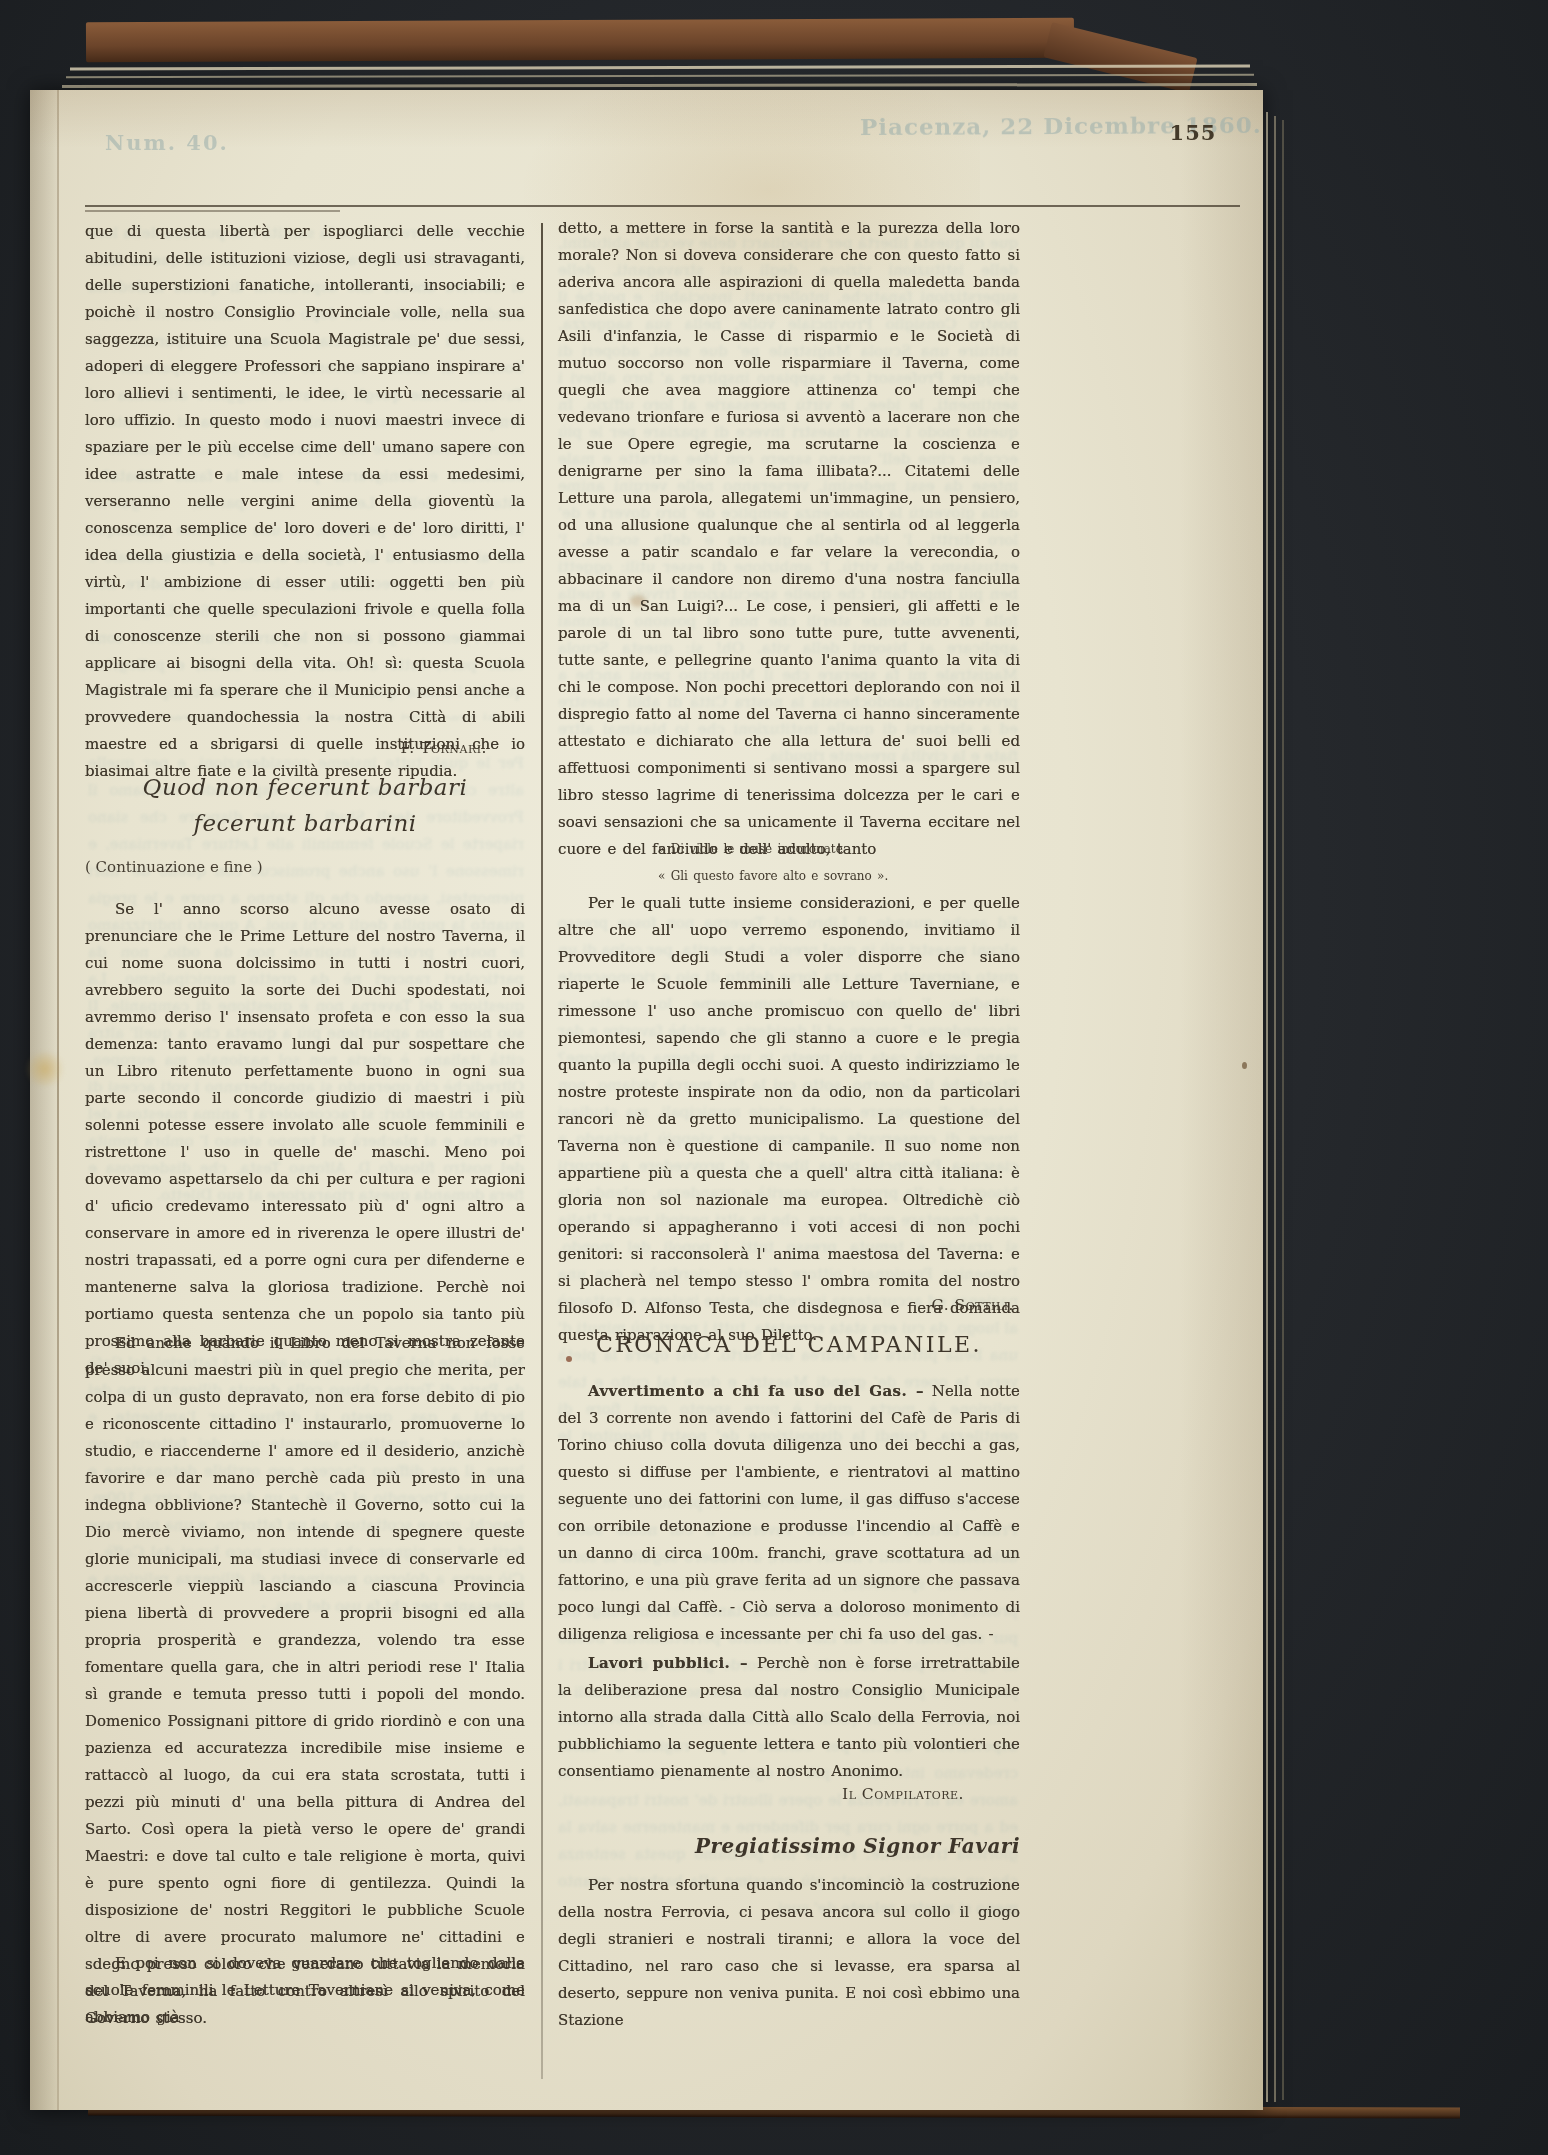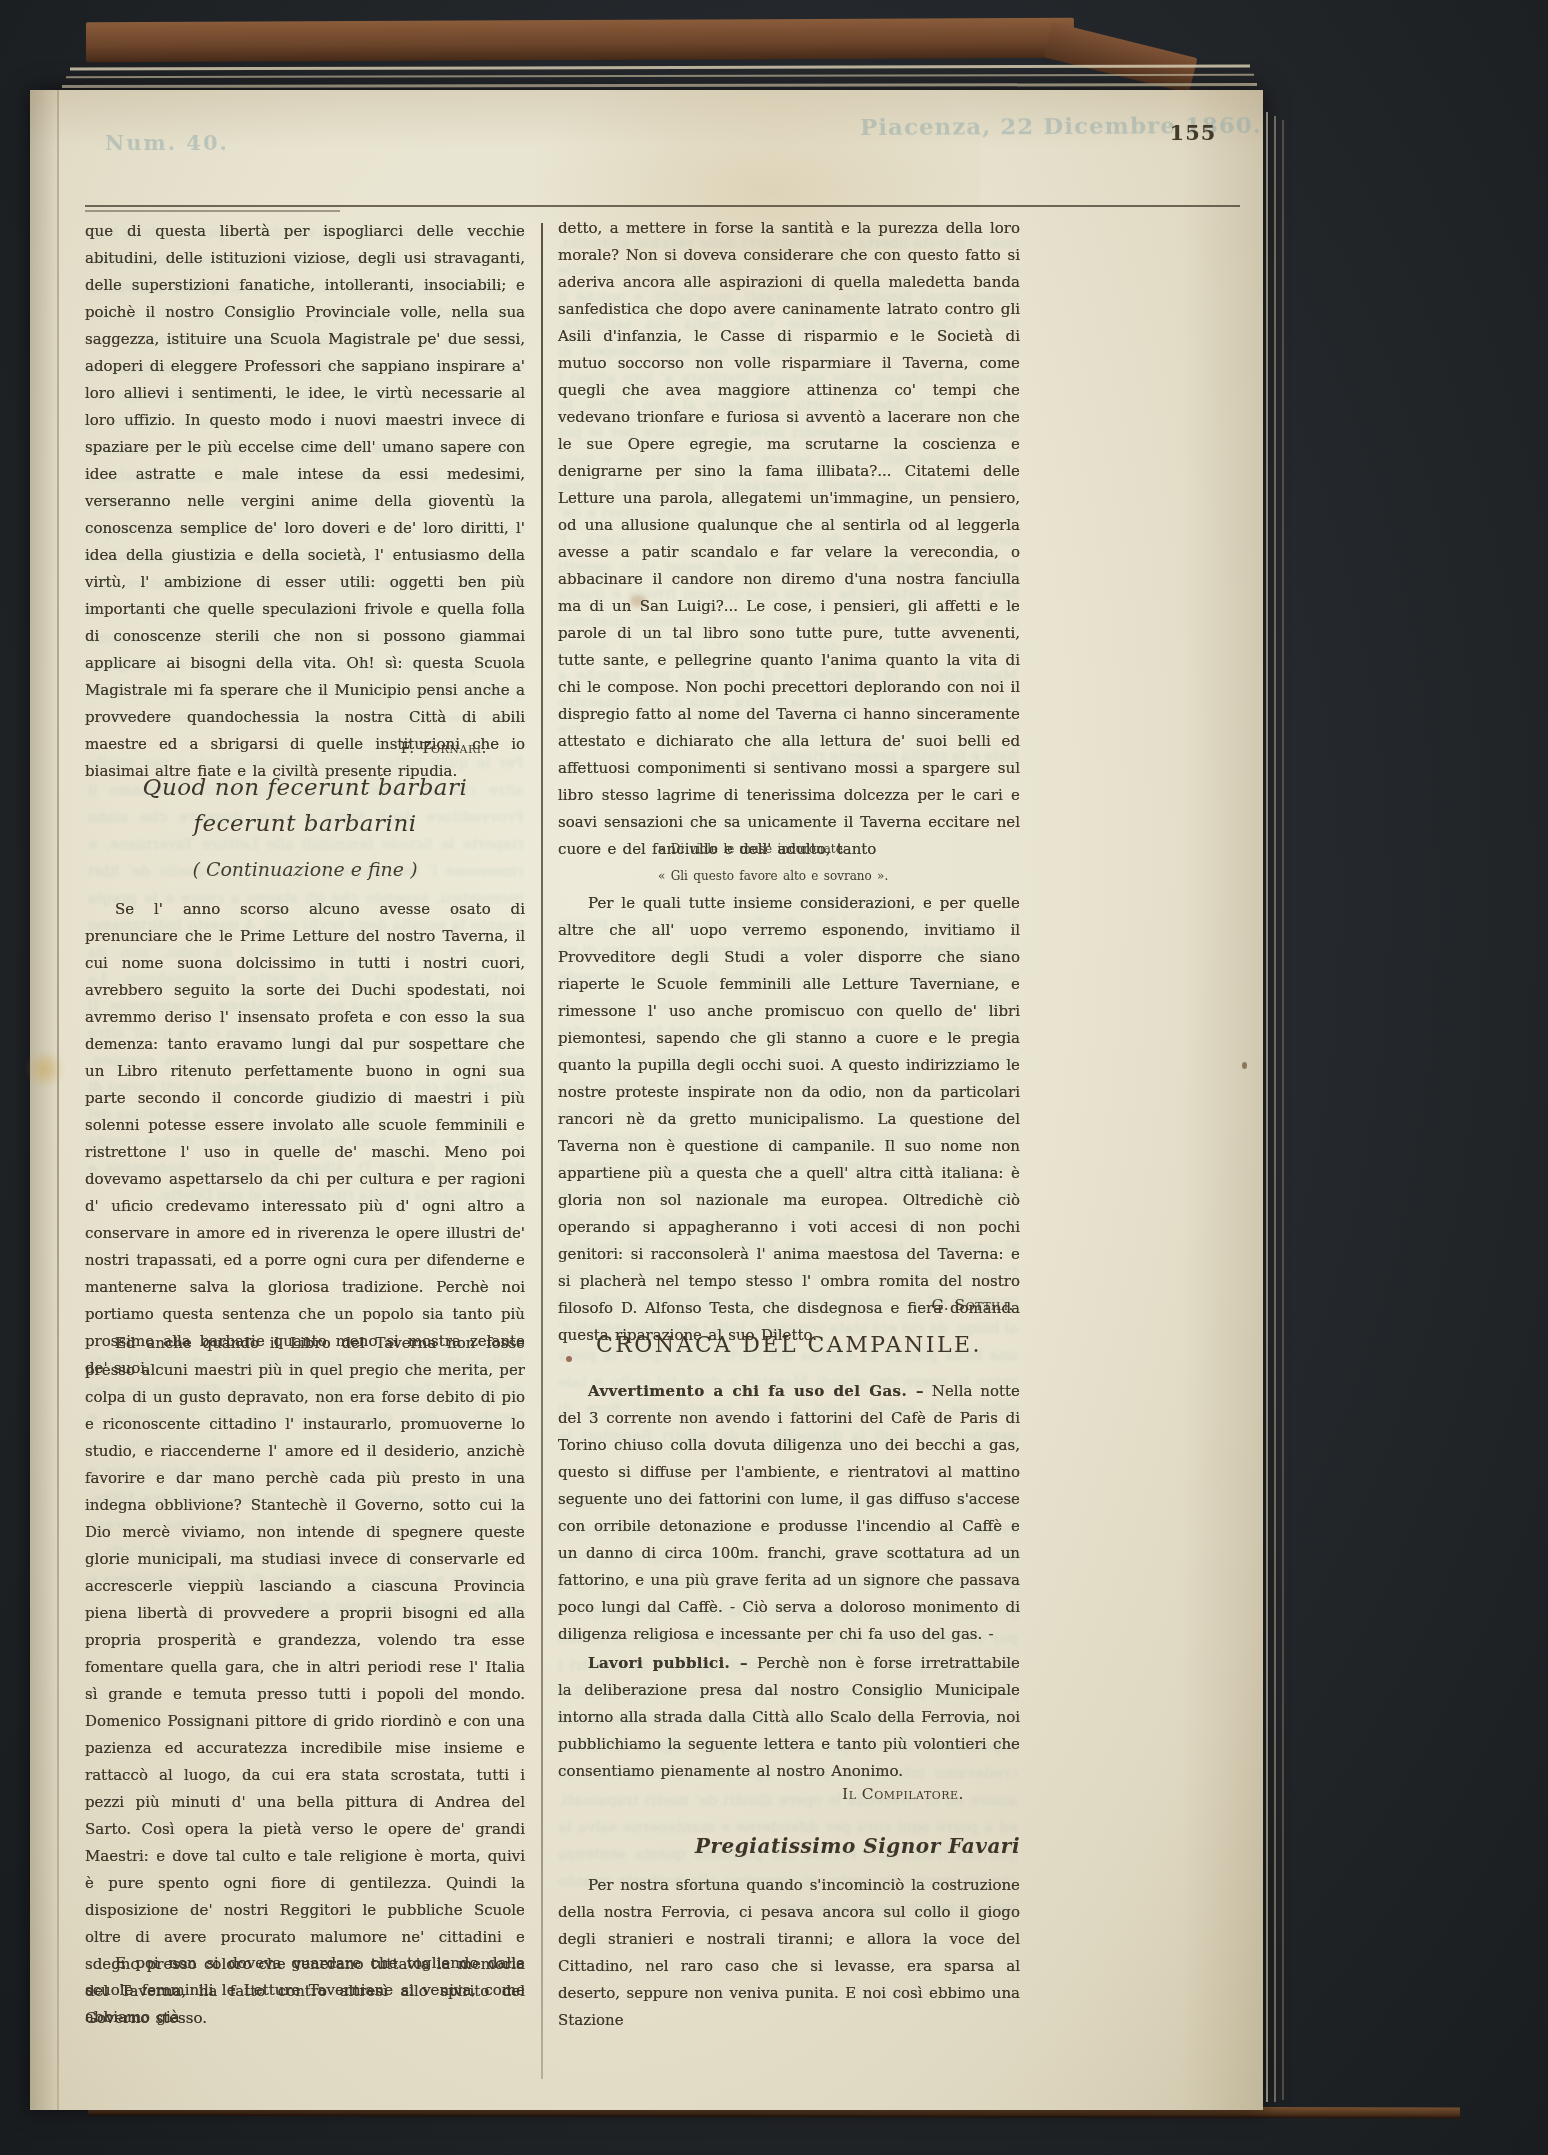--- a/index.html
+++ b/index.html
@@ -52,21 +52,21 @@
   .ghost-h{position:absolute;color:#93aaa9;opacity:.5;filter:blur(.7px);font-weight:bold;pointer-events:none;}
   
   .pageno{position:absolute;left:1108px;top:30px;width:110px;text-align:center;
         font-size:21px;font-weight:bold;color:#443a2a;letter-spacing:1px;}
   .tblock{position:absolute;}
   .par{font-size:15px;line-height:27px;color:#3f372b;text-align:justify;word-spacing:1.5px;
        text-shadow:0 0 .5px rgba(63,55,43,.7);}
   .indent{text-indent:30px;}
   .sig{font-variant:small-caps;font-size:15.5px;color:#3f372b;letter-spacing:.5px;}
   .h-ital{font-style:italic;font-size:23px;color:#3d352a;text-align:center;letter-spacing:.5px;}
-  .h-sub{font-style:italic;font-size:19px;color:#45ableft3d31;color:#453d31;text-align:center;}
+  .h-sub{font-size:15px;color:#45ableft3d31;color:#453d31;text-align:left;}
   .h-caps{font-size:22px;color:#3d352a;text-align:center;letter-spacing:2.5px;}
   .h-letter{font-style:italic;font-weight:bold;font-size:20px;color:#3d352a;text-align:right;letter-spacing:.5px;}
   .lead{font-weight:bold;letter-spacing:.4px;}
   .verse{font-size:12px;line-height:27px;color:#3f372b;padding-left:100px;word-spacing:1.5px;}
 </style>
 </head>
 <body>
 
 <div class="scene">
 

